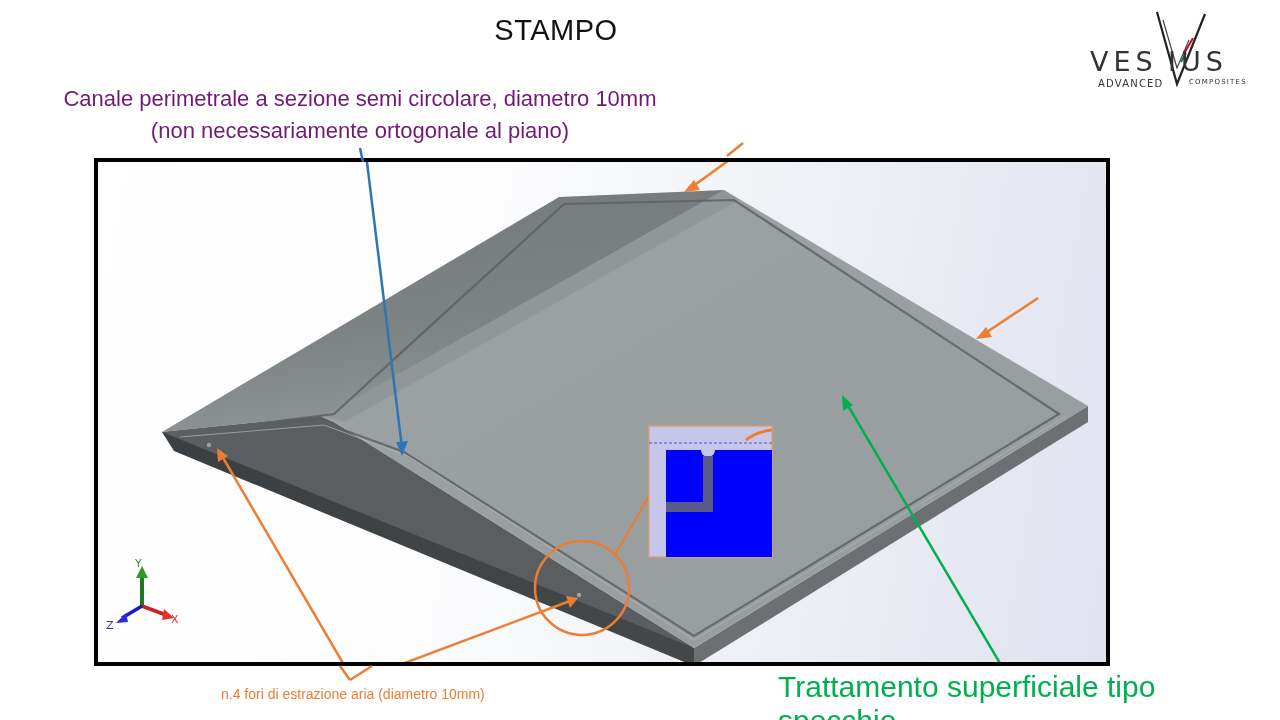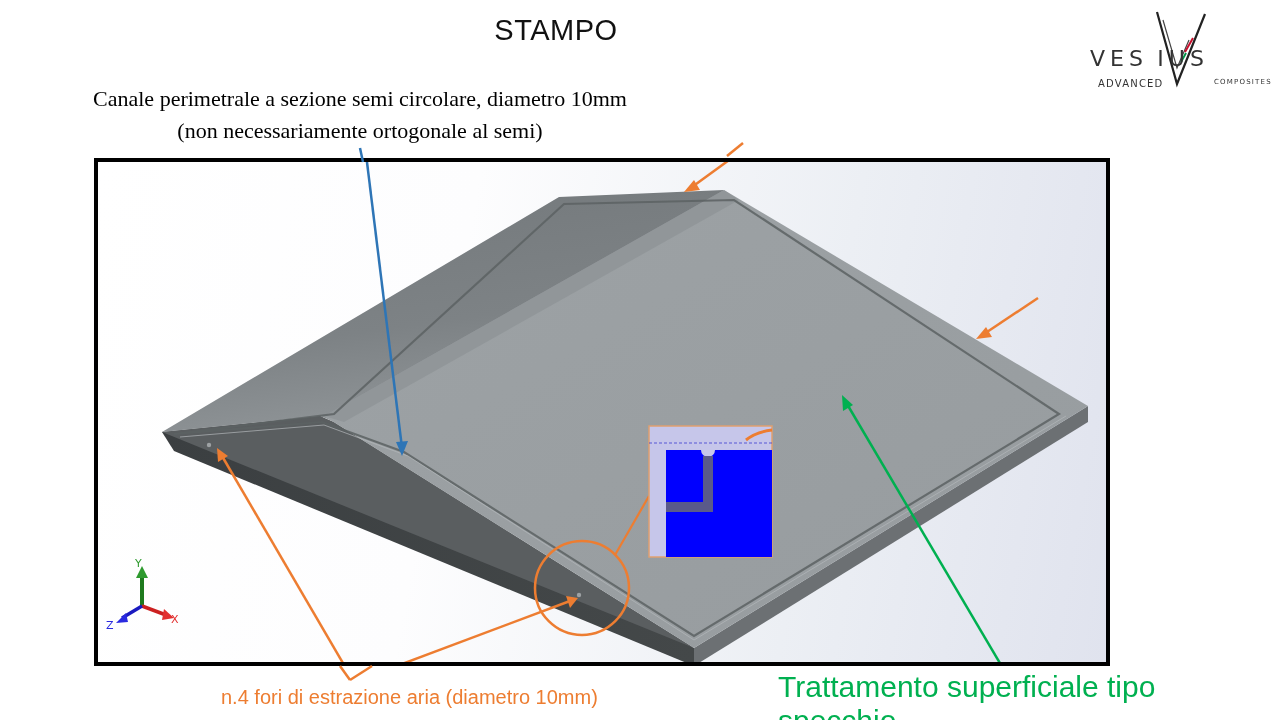--- a/index.html
+++ b/index.html
@@ -1,28 +1,28 @@
 <!DOCTYPE html>
 <html><head>
 <meta charset="utf-8">
 <style>
   html, body { margin:0; padding:0; }
   body { width:1280px; height:720px; background:#ffffff; position:relative; overflow:hidden;
          font-family:"Liberation Sans", "DejaVu Sans", sans-serif; }
   .title { position:absolute; left:0; width:1112px; top:14px; text-align:center; font-size:29px; color:#111;
            letter-spacing:0.5px; }
   .logo { position:absolute; left:1085px; top:8px; width:180px; height:80px; }
-  .logo-word { position:absolute; top:38px; left:5px; font-size:22px; letter-spacing:5px; color:#333;
+  .logo-word { position:absolute; top:38px; left:5px; font-size:27px; letter-spacing:5px; color:#333;
                font-family:"DejaVu Sans", sans-serif; font-weight:normal; }
   .logo-sub-left { position:absolute; top:70px; left:13px; font-size:10px; letter-spacing:1.2px; color:#333;
                    font-family:"DejaVu Sans", sans-serif; }
   .logo-sub-right { position:absolute; top:70px; left:104px; font-size:7px; letter-spacing:1.2px; color:#333;
-                    font-family:"DejaVu Sans", sans-serif;margin-left:25px; }
-  .blue-label { position:absolute; left:0; width:720px; text-align:center; color:#000000; font-size:22px; line-height:30px;font-family:Liberation Serif, serif; }
-  .orange-label { position:absolute; left:221px; top:686px; color:#ed7d31; font-size:20px; }
+                    font-family:"DejaVu Sans", sans-serif; }
+  .blue-label { position:absolute; left:0; width:720px; text-align:center; color:#701a75; font-size:22px; line-height:30px; }
+  .orange-label { position:absolute; left:221px; top:686px; color:#ed7d31; font-size:14px; }
   .green-label { position:absolute; left:778px; top:670px; color:#00b050; font-size:30px; }
   .frame { position:absolute; left:94px; top:158px; width:1016px; height:508px; border:4px solid #000; box-sizing:border-box;
            background:linear-gradient(100deg, #ffffff 0%, #fdfdfe 35%, #eceff4 70%, #e0e3ee 100%); overflow:hidden; }
   svg.scene { position:absolute; left:0; top:0; }
 </style>
 </head>
 <body>
 
 <div class="title">STAMPO</div>
 
@@ -32,21 +32,21 @@
     <polyline points="78,12 92,60 104,32" fill="none" stroke="#444" stroke-width="1.2"></polyline>
     <line x1="100" y1="44" x2="108" y2="30" stroke="#c8102e" stroke-width="2"></line>
     <line x1="96" y1="54" x2="101" y2="45" stroke="#009246" stroke-width="2"></line>
   </svg>
   <div class="logo-word">VES IUS</div>
   <div class="logo-sub-left">ADVANCED</div>
   <div class="logo-sub-right">COMPOSITES</div>
 </div>
 
 <div class="blue-label" style="top:84px">Canale perimetrale a sezione semi circolare, diametro 10mm</div>
-<div class="blue-label" style="top:116px">(non necessariamente ortogonale al semi)</div>
+<div class="blue-label" style="top:116px">(non necessariamente ortogonale al piano)</div>
 
 <div class="frame">
   <svg class="scene" width="1016" height="508" viewBox="94 158 1016 508">
     <defs>
       <linearGradient id="slopeGrad" x1="0" y1="0" x2="0.3" y2="1">
         <stop offset="0" stop-color="#73787b"></stop>
         <stop offset="0.6" stop-color="#7d8285"></stop>
         <stop offset="1" stop-color="#93989b"></stop>
       </linearGradient>
       <linearGradient id="topGrad" x1="0" y1="0" x2="1" y2="1">

